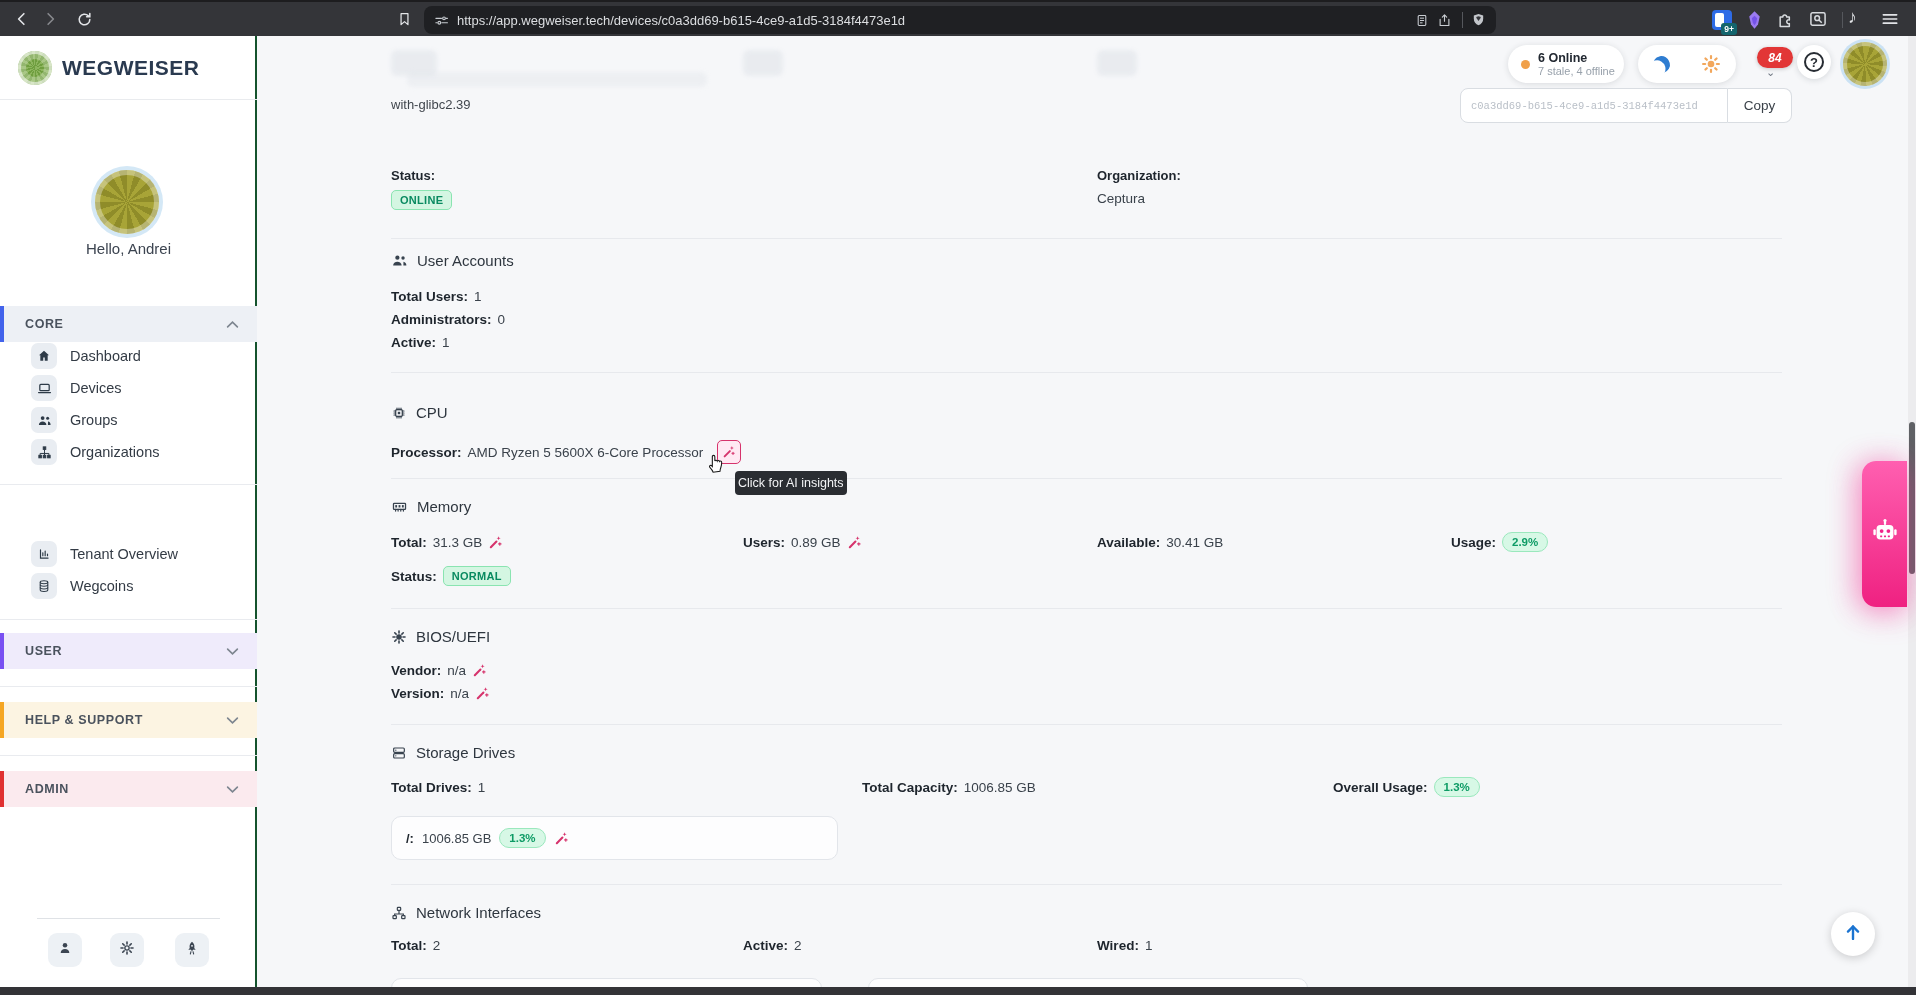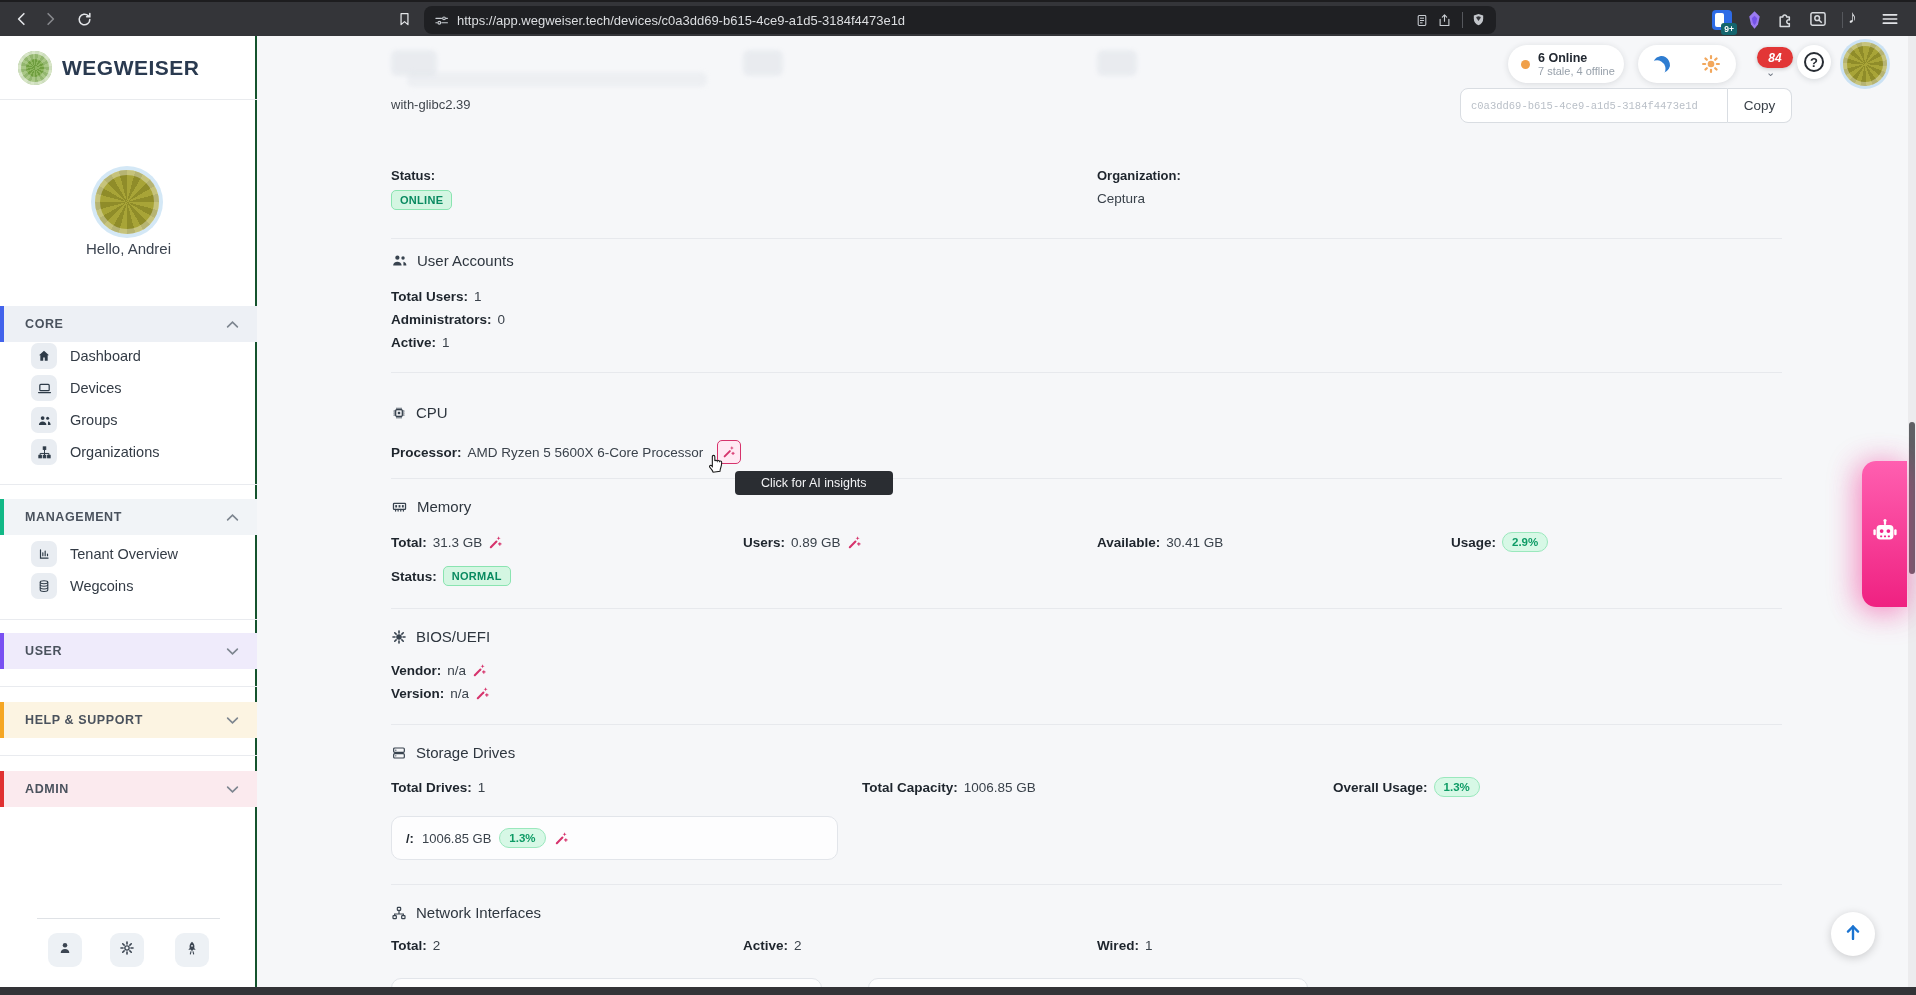--- a/index.html
+++ b/index.html
@@ -68,21 +68,21 @@
   .row { position:absolute; display:flex; align-items:center; gap:6px; }
   .divider { position:absolute; left:391px; width:1391px; height:1px; background:#e7e9ed; }
   .sec-title { position:absolute; display:flex; align-items:center; gap:9px; font-size:15px; color:#2e363f; }
   .sec-title .ticon { color:#38434f; display:flex; }
   .badge { display:inline-flex; align-items:center; font-weight:bold; border-radius:5px; padding:3px 8px; font-size:11px; letter-spacing:.3px; }
   .badge.green { background:#d4f6e2; color:#098a60; border:1px solid #8ae4b1; }
   .badge.amber { background:#fbe3bd; color:#9c5a07; border:1px solid #f1cc90; }
   .pillbadge { display:inline-flex; align-items:center; font-weight:bold; border-radius:11px; padding:3px 9px; font-size:11.5px; background:#d7f8e6; color:#0d9b65; border:1px solid #9ae8bd; }
   .wand { color:#d6336c; display:inline-flex; cursor:pointer; }
   .aibox { width:24px; height:24px; border:1.6px solid #d6336c; background:#ffe9f3; border-radius:5px; display:inline-flex; align-items:center; justify-content:center; color:#d6336c; margin-left:8px; cursor:pointer; }
-  .tooltip { position:absolute; left:735px; top:471px; background:rgba(26,29,34,.93); color:#f2f3f5; font-size:12.5px; padding:5px 26px; border-radius:4px; white-space:nowrap; z-index:40; }
+  .tooltip { position:absolute; left:735px; top:471px; background:rgba(26,29,34,.93); color:#f2f3f5; font-size:12.5px; padding:5px 3px; border-radius:4px; white-space:nowrap; z-index:40; }
   .drivecard { position:absolute; left:391px; top:816px; width:447px; height:44px; background:#fdfdfe; border:1px solid #e2e5ea; border-radius:10px; display:flex; align-items:center; gap:8px; padding:0 14px; }
   .netcard { position:absolute; top:978px; height:26px; background:#fdfdfe; border:1px solid #e2e5ea; border-radius:10px; }
 
   
   .robot { position:absolute; left:1862px; top:461px; width:45px; height:146px; border-radius:14px 0 0 14px;
     background:linear-gradient(180deg,#ff5fb0,#ef2181); box-shadow:0 6px 30px rgba(243,54,150,.45), -8px 0 28px rgba(243,54,150,.25); display:flex; align-items:center; justify-content:center; z-index:30; cursor:pointer; }
   .scrolltop { position:absolute; left:1831px; top:912px; width:44px; height:44px; border-radius:50%; background:#fff; box-shadow:0 2px 10px rgba(0,0,0,.18); display:flex; align-items:center; justify-content:center; z-index:30; cursor:pointer; }
   .sbtrack { position:absolute; left:1908px; top:36px; width:8px; height:959px; background:#ececee; z-index:25; }
   .sbthumb { position:absolute; left:1909px; top:422px; width:6px; height:152px; background:#5f6165; border-radius:3px; z-index:26; cursor:pointer; }
   .bottomstrip { position:absolute; left:0; top:987px; width:1916px; height:8px; background:#333337; z-index:50; }
@@ -237,28 +237,20 @@
             <rect x="3" y="16.5" width="4" height="4"></rect>
             <rect x="10" y="16.5" width="4" height="4"></rect>
             <rect x="17" y="16.5" width="4" height="4"></rect>
             <path d="M12 7v4M5 16.5v-3h14v3M12 11v5.5" fill="none"></path>
           </svg>
         </span>
       <span class="nlabel">Organizations</span>
     </div>
     <div class="sdiv" style="top:448px"></div>
 
-    <div class="sgroup" style="top:463px;background:#f1f4f7;border-left-color:#12b886">
-      <span class="glabel">MANAGEMENT</span>
-      <span class="chev">
-          <svg width="13" height="9" viewBox="0 0 16 10" fill="none" stroke="#7d858f" stroke-width="2" stroke-linecap="round">
-            <polyline points="2,8 8,2 14,8"></polyline>
-          </svg>
-        </span>
-    </div>
     <div class="nitem" style="top:503px">
       <span class="chip">
           <svg width="14" height="14" viewBox="0 0 24 24" fill="none" stroke="currentColor" stroke-width="2" stroke-linecap="round">
             <path d="M6 5v14h13"></path>
             <line x1="10" y1="15" x2="10" y2="10"></line>
             <line x1="14" y1="15" x2="14" y2="7"></line>
             <line x1="18" y1="15" x2="18" y2="12"></line>
           </svg>
         </span>
       <span class="nlabel">Tenant Overview</span>

